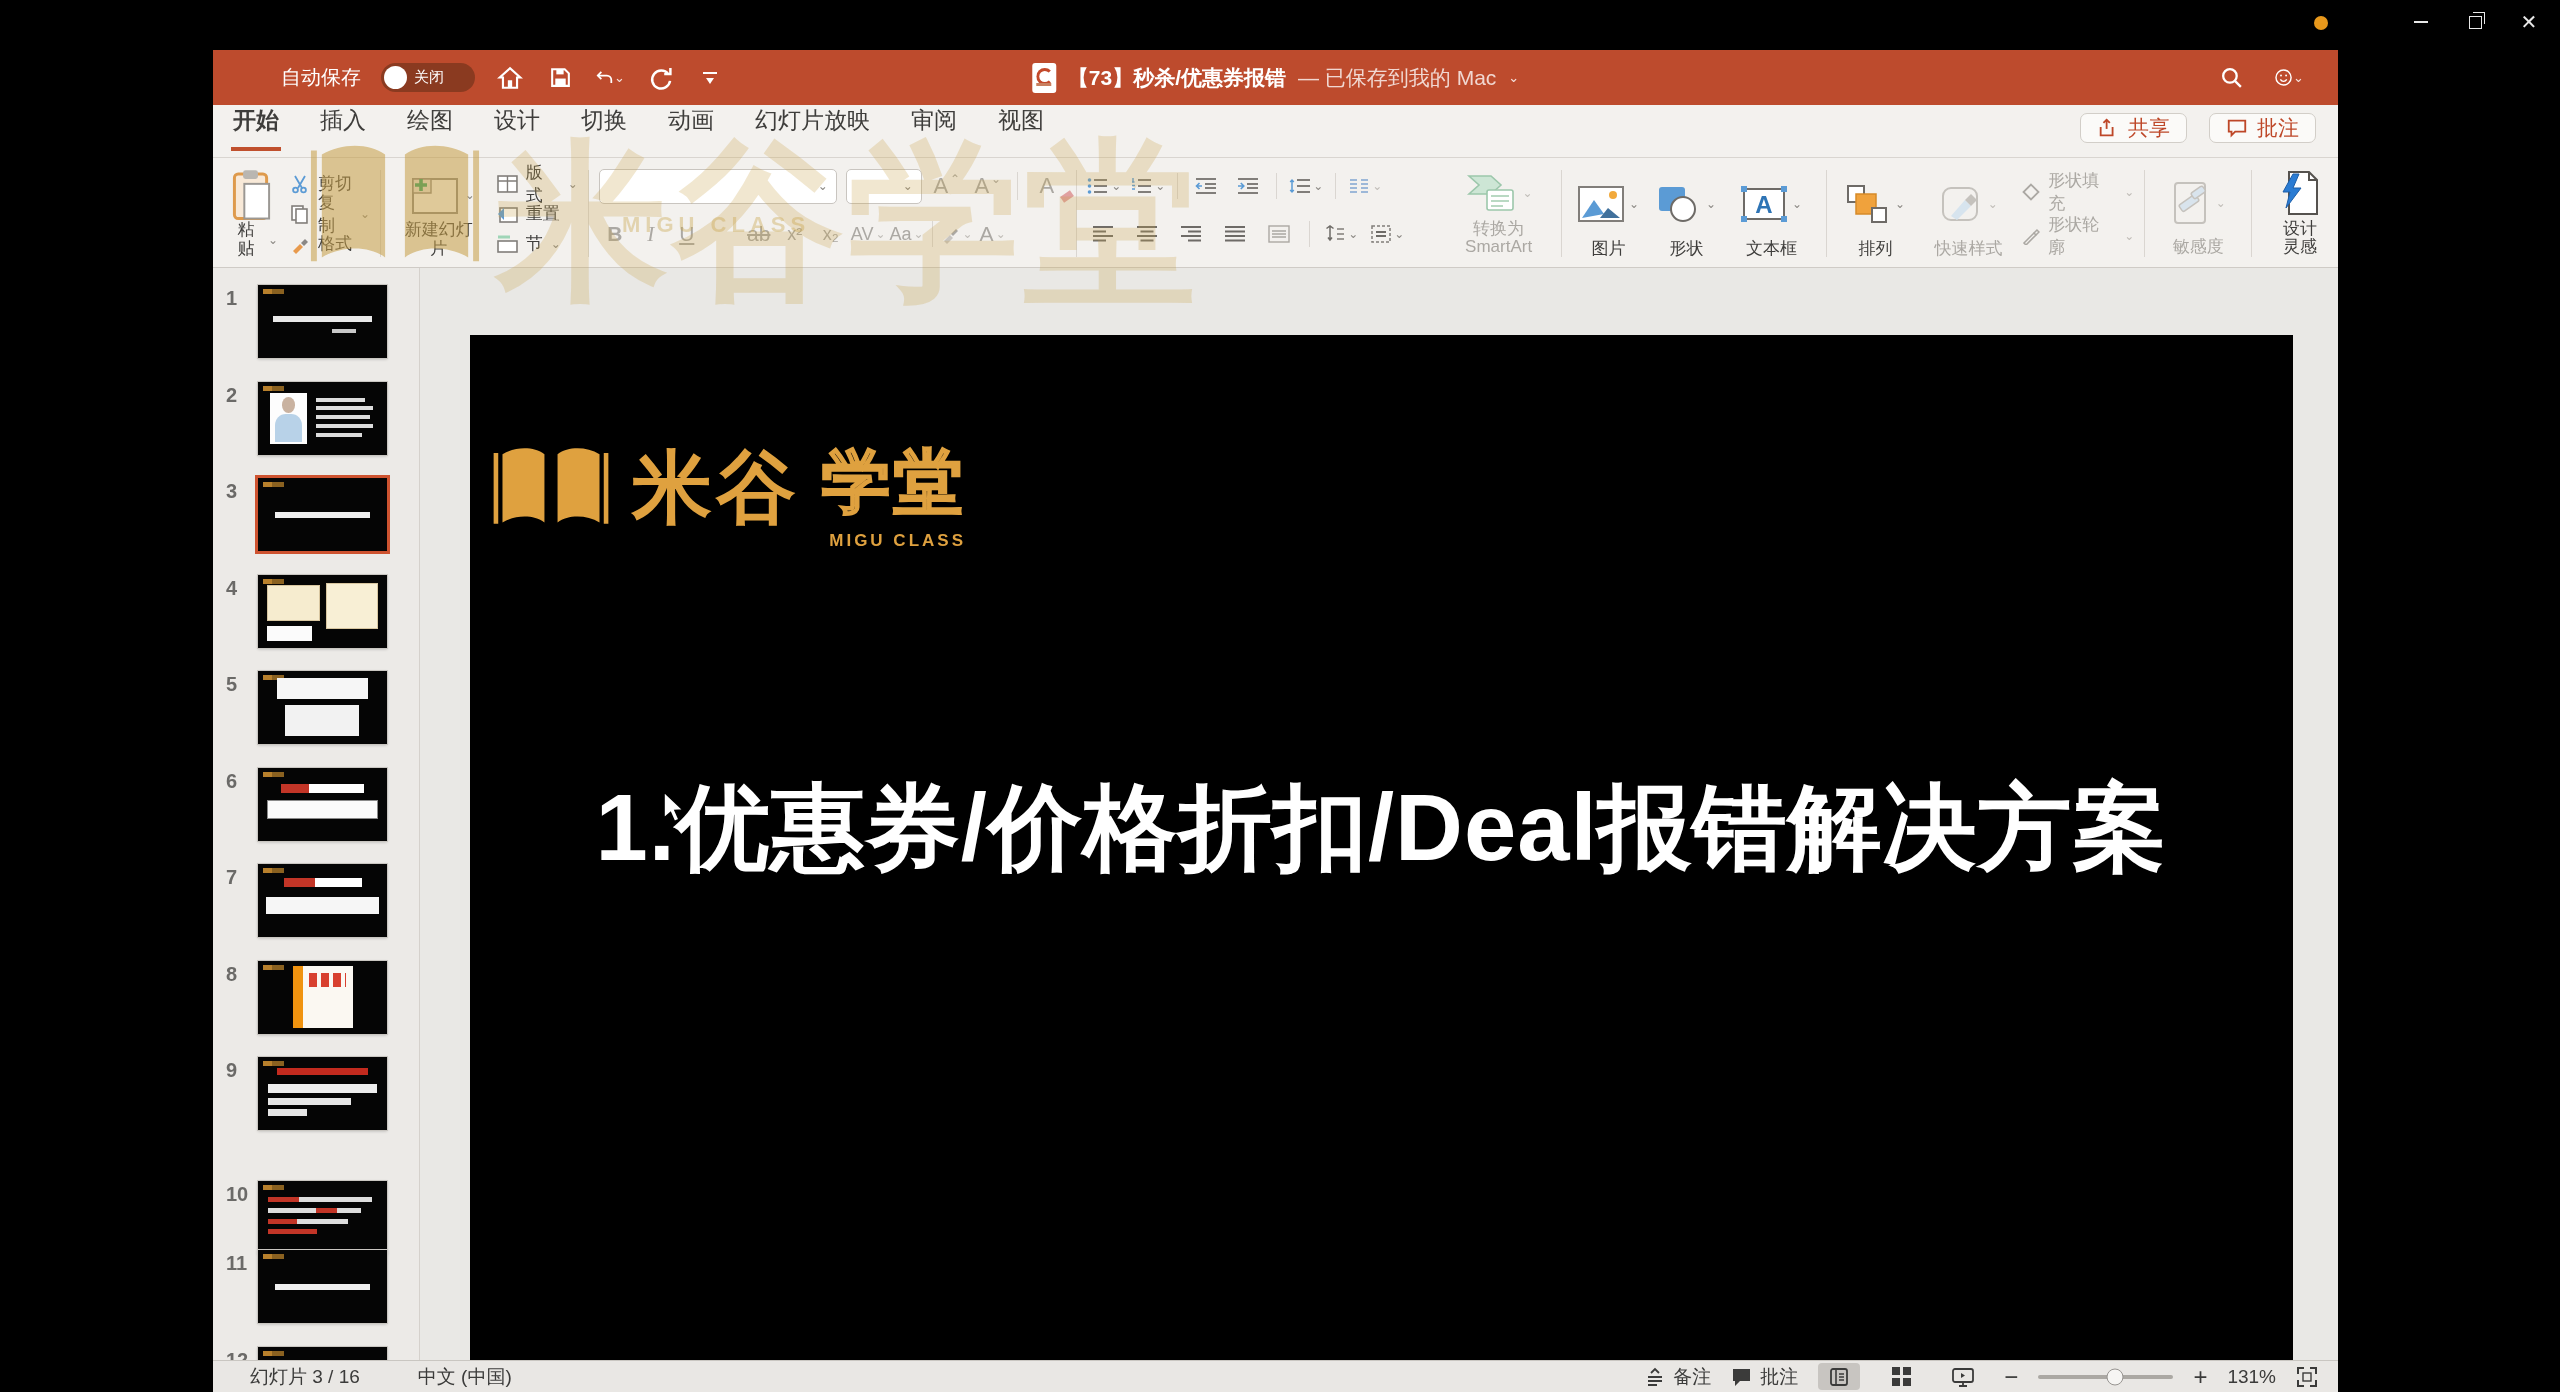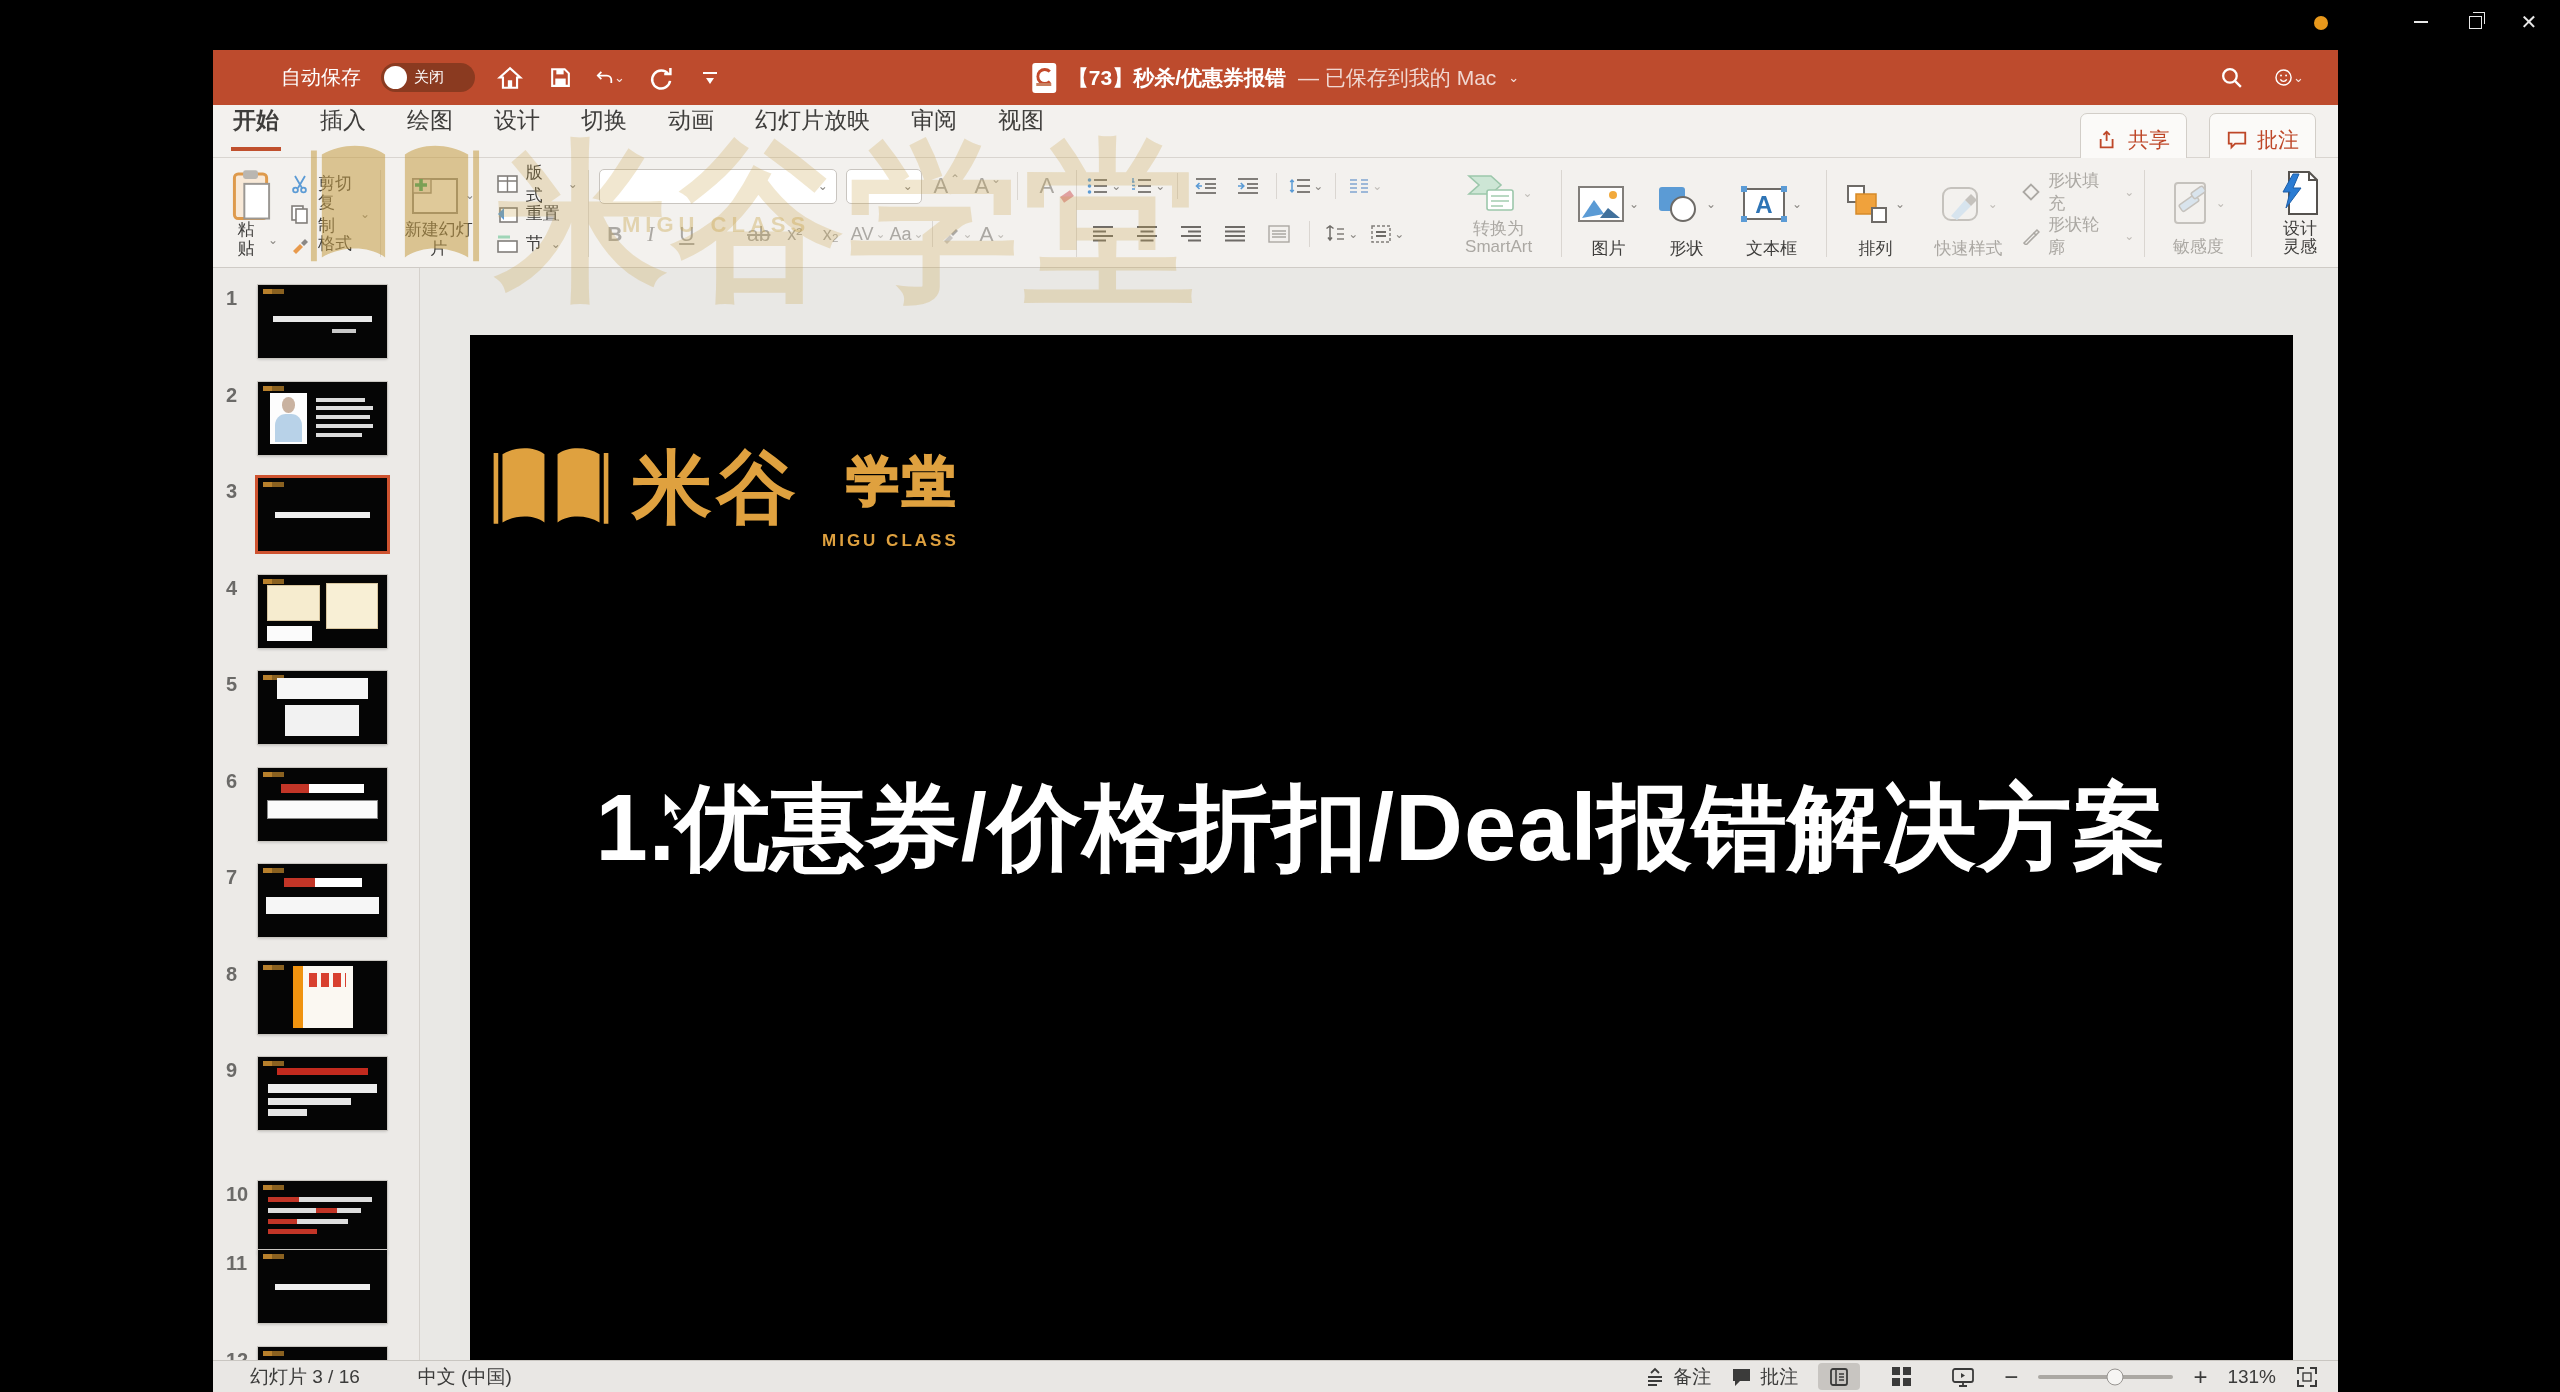--- a/index.html
+++ b/index.html
@@ -47,21 +47,21 @@
   .chev-w { font-size:13px; color:rgba(255,255,255,.85); }
 
   
   .tabrow { position:absolute; left:0; top:55px; right:0; height:53px;
     background:#F3F1EE; border-bottom:1px solid #D9D5D0; display:flex; align-items:flex-end; }
   .tabs { display:flex; gap:37px; margin-left:18px; height:100%; align-items:flex-start; }
   .tab { font-size:23px; color:#3E3D3B; padding:0 2px 11px; border-bottom:4px solid transparent; }
   .tab.active { border-bottom-color:#C0502D; font-weight:bold; }
   .tab-actions { position:absolute; right:22px; top:8px; display:flex; gap:22px; }
   .pill-btn { display:flex; align-items:center; gap:9px; border:1px solid #D2CEC8;
-    background:#FBFAF8; border-radius:7px; padding:12px 16px; font-size:21px; color:#BE4728; }
+    background:#FBFAF8; border-radius:7px; padding:0 16px; font-size:21px; color:#BE4728; }
 
   
   .ribbon { position:absolute; left:0; top:108px; right:0; height:110px; background:#F3F1EE;
     border-bottom:1px solid #CFCBC6; display:flex; align-items:stretch; padding:6px 0 4px 14px; }
   .vr { width:1px; background:#DAD6D1; margin:6px 10px; }
   .g { display:flex; align-items:center; gap:10px; }
   .bb { display:flex; flex-direction:column; align-items:center; justify-content:space-between;
     padding:3px 2px; height:96px; }
   .bb .ic { display:flex; align-items:center; justify-content:center; flex:1; }
   .rlabel { font-size:17px; color:#3F3E3C; text-align:center; line-height:1.1; }
@@ -133,21 +133,21 @@
     background:linear-gradient(90deg,#DDD 0 52%, #C23527 52% 74%, #DDD 74%); }
   .tm3 { left:8%; top:52%; width:62%; height:5px;
     background:linear-gradient(90deg,#C23527 0 36%, #DDD 36%); }
   .tm4 { left:8%; top:66%; width:38%; height:5px; background:#C23527; }
 
   .canvas { position:relative; flex:1; background:#E9E8E5; overflow:hidden; }
   .slide { position:absolute; left:50px; top:67px; width:1823px; height:1025px; background:#000; }
   .slide-logo { position:absolute; left:22px; top:98px; display:flex; align-items:flex-start; gap:22px; }
   .logo-cn-bold { font-size:80px; font-weight:900; color:#DFA13F; letter-spacing:4px; line-height:110px; }
   .logo-right { display:flex; flex-direction:column; align-items:flex-end; }
-  .logo-cn-outline { font-size:52px; font-weight:700; letter-spacing:4px; line-height:96px;
+  .logo-cn-outline { font-size:68px; font-weight:700; letter-spacing:4px; line-height:96px;
     color:rgba(0,0,0,0); -webkit-text-stroke:2.5px #DFA13F; }
   .logo-en { font-size:17px; letter-spacing:3px; color:#DFA13F; font-weight:bold; margin-top:2px; }
   .slide-title { position:absolute; left:0; right:0; top:430px; text-align:center; color:#fff;
     font-size:94px; font-weight:800; letter-spacing:1px; }
   .cursor { position:absolute; left:190px; top:455px; }
 
   
   .watermark { position:absolute; left:93px; top:66px; width:1000px; height:300px;
     pointer-events:none; z-index:60; }
   .wm-text { position:absolute; left:190px; top:-8px; font-size:172px; font-weight:900;

